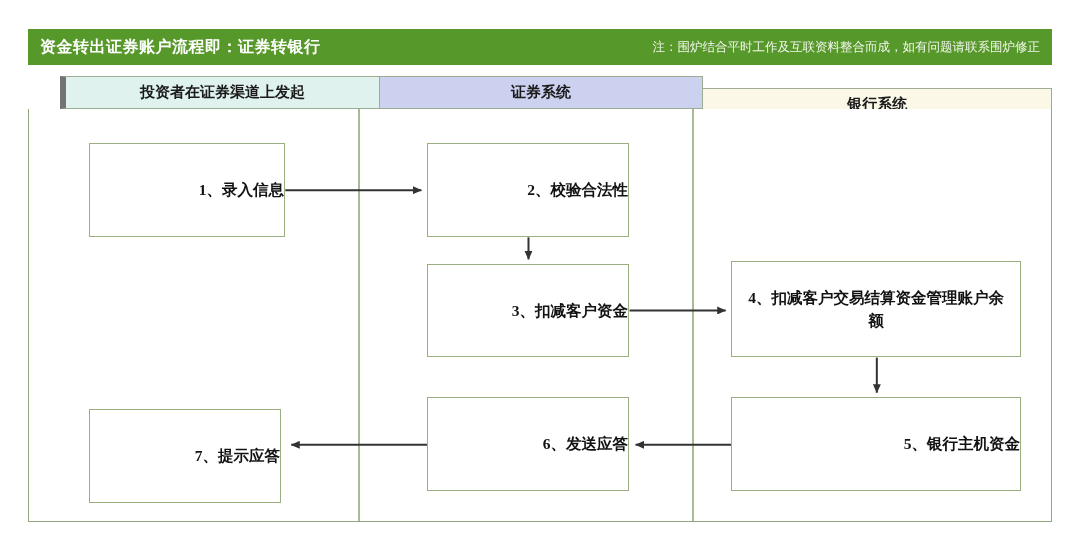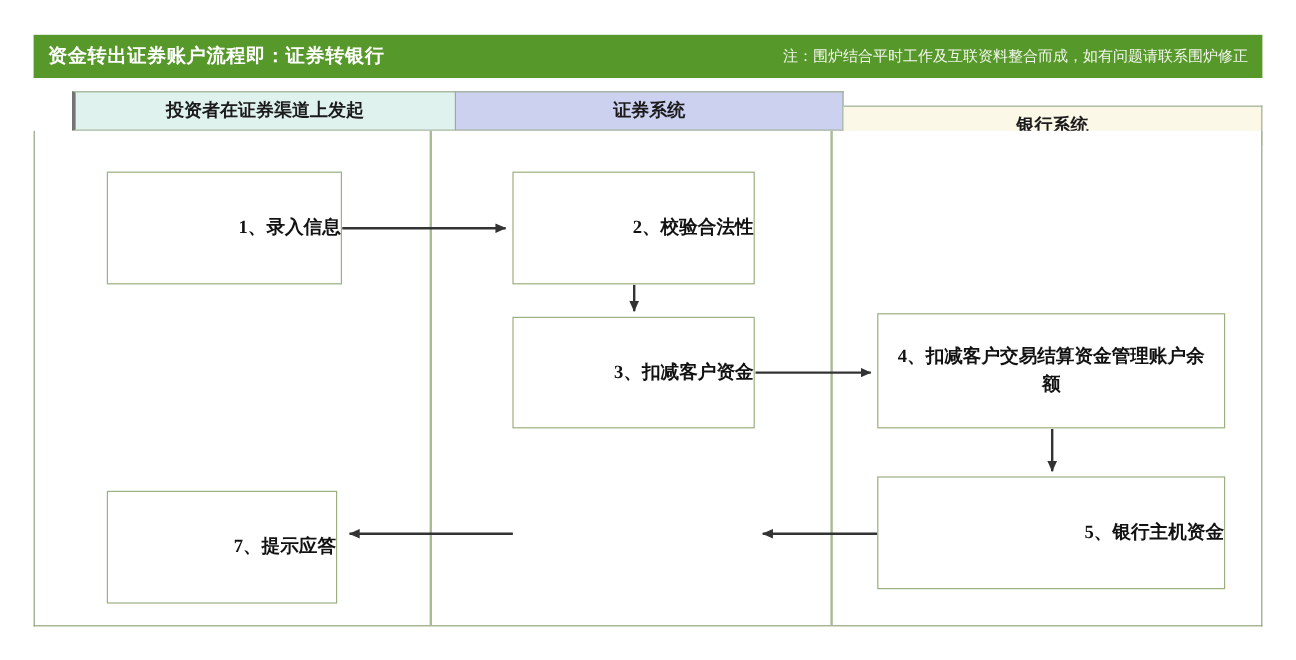--- a/index.html
+++ b/index.html
@@ -61,21 +61,21 @@
     display: flex;
     align-items: center;
     justify-content: center;
     border: 1px solid #9dad93;
     border-left: none;
     font-size: 15px;
     font-weight: bold;
     color: #1b1b1b;
     white-space: nowrap;
   }
-  .lane-head:first-child { border-left: 3px solid #737373; margin-left: 32px; }
+  .lane-head:first-child { border-left: 6px solid #737373; margin-left: 32px; }
   .lane-head.lane-a { width: 330px; background: #dff2ee; }
   .lane-head.lane-b { width: 334px; background: #ccd1f0; }
   .lane-head.lane-c { width: 360px; background: #fbf8e8; margin-top: 12px; }
 
   
   .flow-body {
     position: absolute;
     left: 28px;
     top: 109px;
     width: 1024px;
@@ -180,18 +180,21 @@
     </div>
     <div class="node center" id="node-3">
       <span>3、扣减客户资金</span>
     </div>
     <div class="node leftal" id="node-4">
       <span>4、扣减客户交易结算资金管理账户余额</span>
     </div>
     <div class="node center" id="node-5">
       <span>5、银行主机资金</span>
     </div>
+    <div class="node center" id="node-6">
+      <span>6、发送应答</span>
+    </div>
     <div class="node center" id="node-7">
       <span>7、提示应答</span>
     </div>
 
   </div>
 </div>
 
 </body></html>

